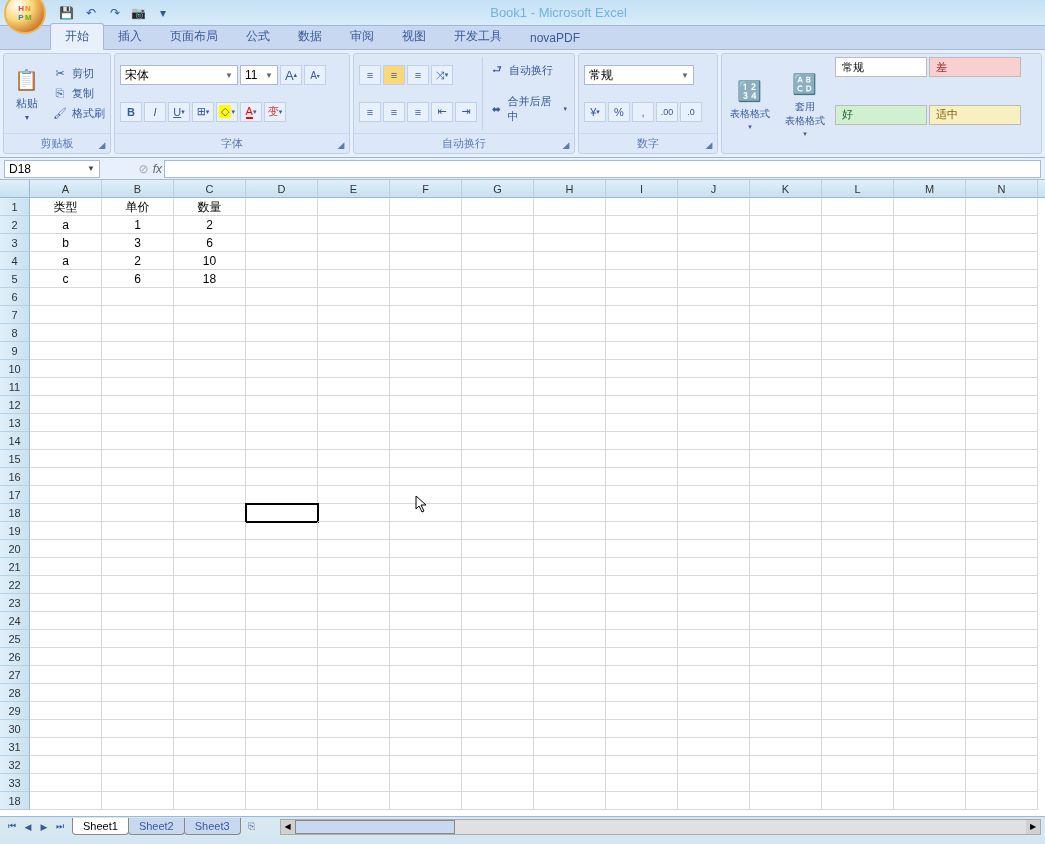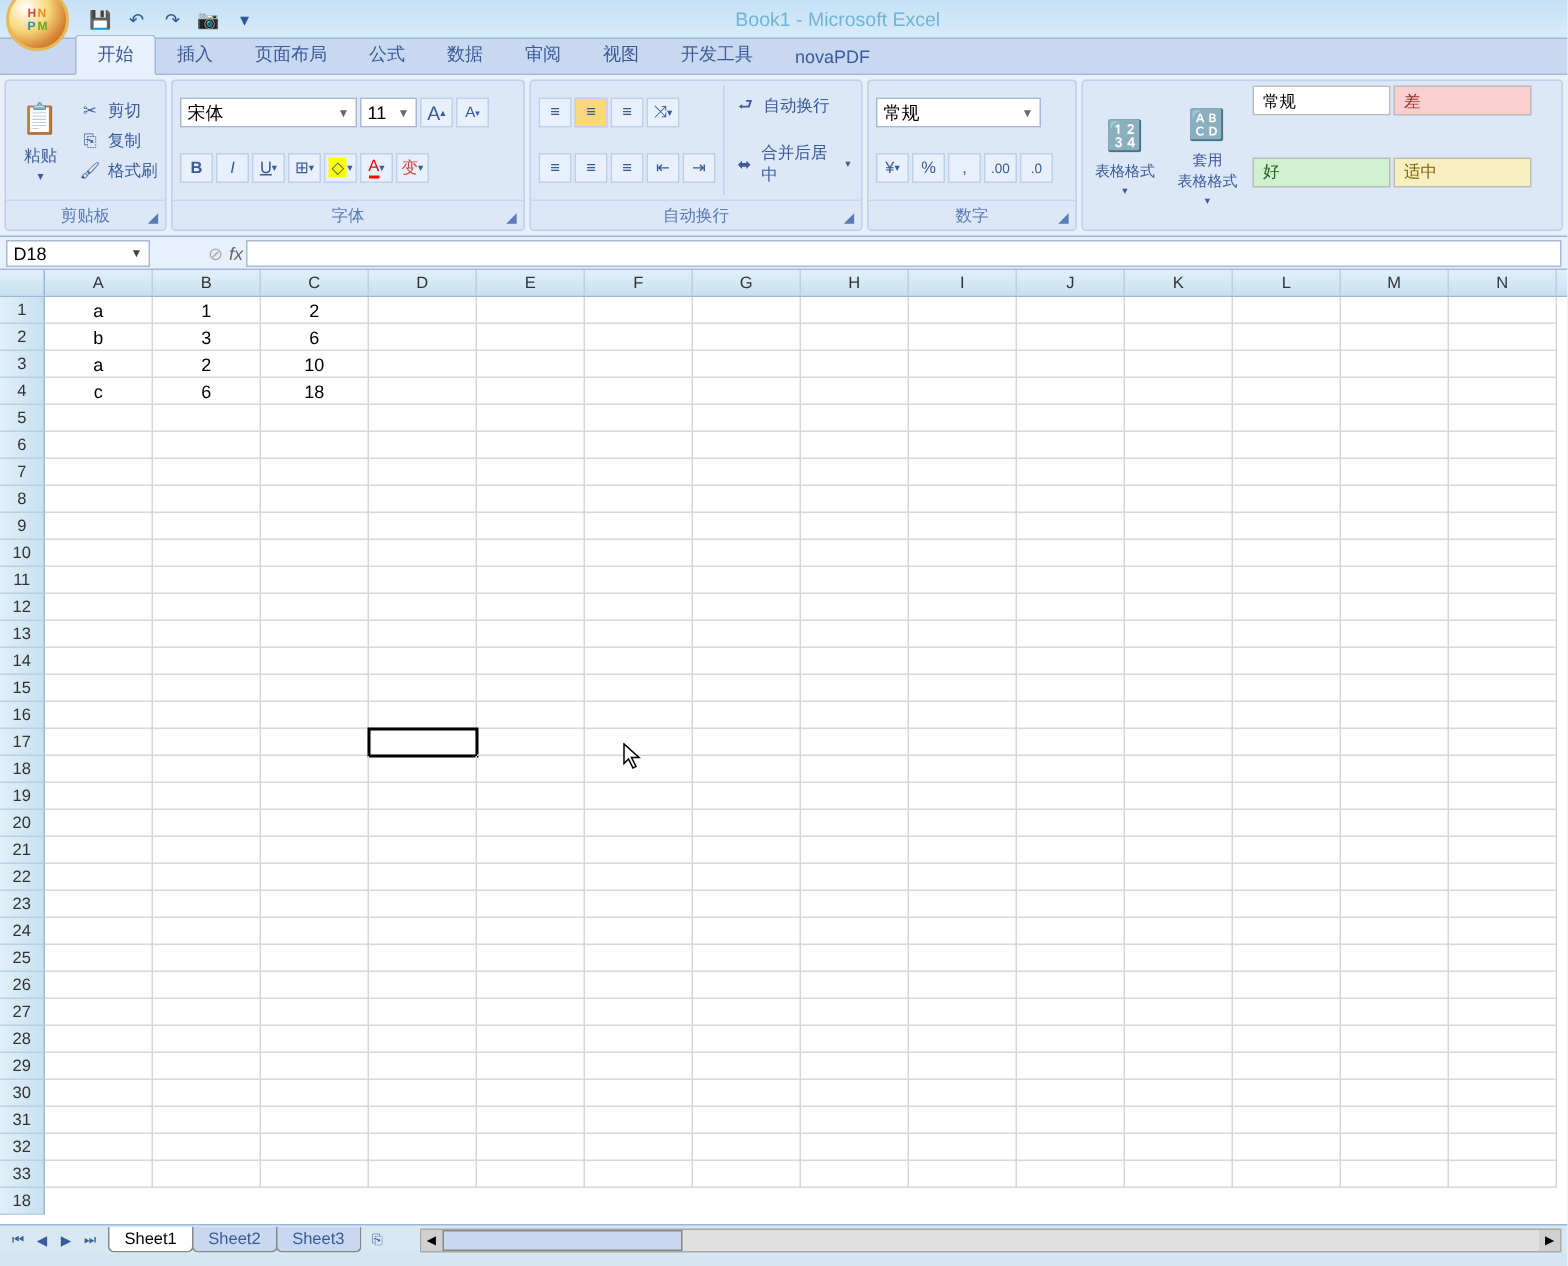--- a/index.html
+++ b/index.html
@@ -332,20 +332,36 @@
         <div class="row-h">28</div>
         <div class="row-h">29</div>
         <div class="row-h">30</div>
         <div class="row-h">31</div>
         <div class="row-h">32</div>
         <div class="row-h">33</div>
         <div class="row-h">18</div>
       </div>
     <div class="cells" id="cells">
         <div class="cell-row">
+          <div class="cell" style="width: 72px;">类型</div>
+          <div class="cell" style="width: 72px;">单价</div>
+          <div class="cell" style="width: 72px;">数量</div>
+          <div class="cell" style="width: 72px;"></div>
+          <div class="cell" style="width: 72px;"></div>
+          <div class="cell" style="width: 72px;"></div>
+          <div class="cell" style="width: 72px;"></div>
+          <div class="cell" style="width: 72px;"></div>
+          <div class="cell" style="width: 72px;"></div>
+          <div class="cell" style="width: 72px;"></div>
+          <div class="cell" style="width: 72px;"></div>
+          <div class="cell" style="width: 72px;"></div>
+          <div class="cell" style="width: 72px;"></div>
+          <div class="cell" style="width: 72px;"></div>
+        </div>
+        <div class="cell-row">
           <div class="cell" style="width: 72px;">a</div>
           <div class="cell" style="width: 72px;">1</div>
           <div class="cell" style="width: 72px;">2</div>
           <div class="cell" style="width: 72px;"></div>
           <div class="cell" style="width: 72px;"></div>
           <div class="cell" style="width: 72px;"></div>
           <div class="cell" style="width: 72px;"></div>
           <div class="cell" style="width: 72px;"></div>
           <div class="cell" style="width: 72px;"></div>
           <div class="cell" style="width: 72px;"></div>

